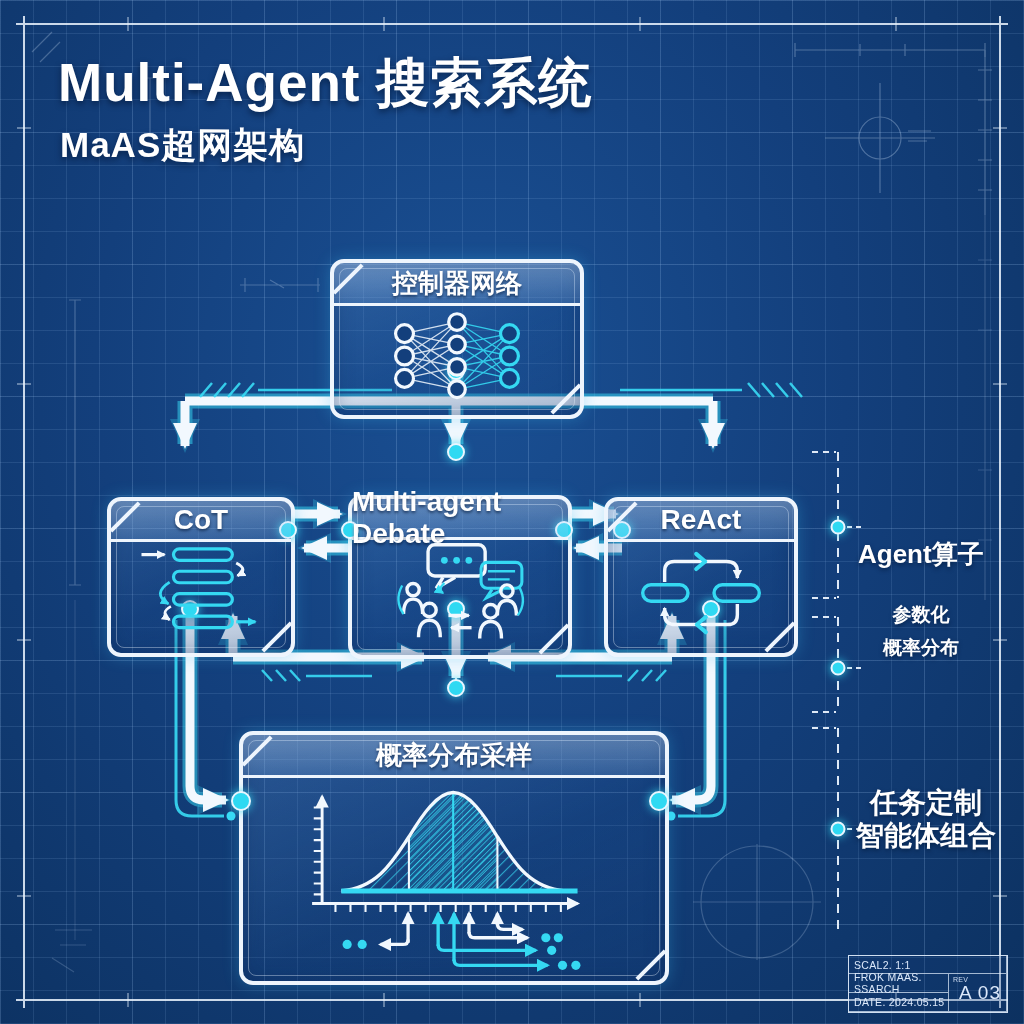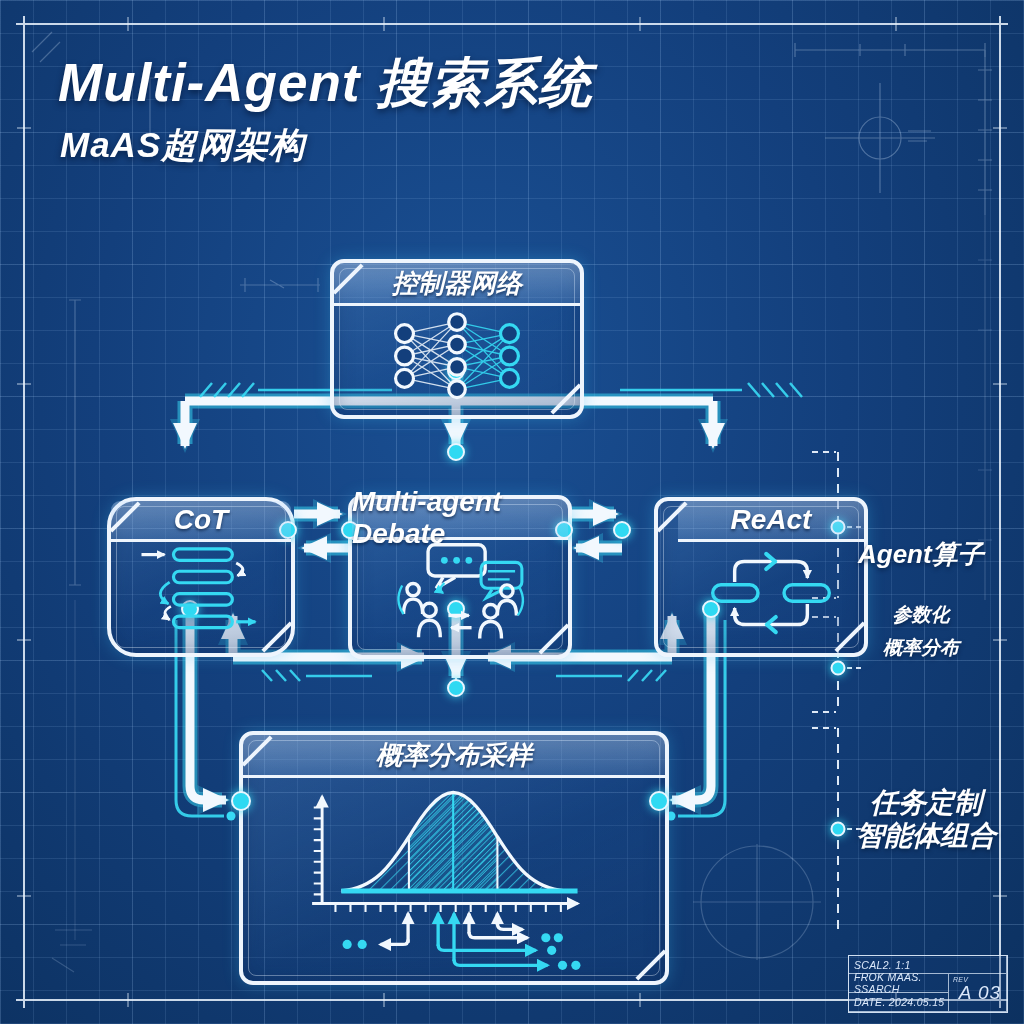--- a/index.html
+++ b/index.html
@@ -1,20 +1,19 @@
 <!DOCTYPE html>
 <html><head>
 <meta charset="utf-8">
 <style>
   html,body{margin:0;padding:0;background:#0a2c55;}
   #canvas{
     position:relative;width:1024px;height:1024px;overflow:hidden;
     font-family:"Liberation Sans","DejaVu Sans",sans-serif;color:#ffffff;
     background:radial-gradient(ellipse at 46% 36%, #1a5094 0%, #133f7c 48%, #0c3160 100%);
-    font-style:italic;
   }
   .layer{position:absolute;left:0;top:0;width:1024px;height:1024px;pointer-events:none;}
   #grid{
     background:
       repeating-linear-gradient(to right, rgba(170,205,245,0.10) 0 1px, transparent 1px 132px),
       repeating-linear-gradient(to bottom, rgba(170,205,245,0.10) 0 1px, transparent 1px 132px),
       repeating-linear-gradient(to right, rgba(160,200,245,0.13) 0 1px, transparent 1px 33px),
       repeating-linear-gradient(to bottom, rgba(160,200,245,0.13) 0 1px, transparent 1px 33px);
   }
   .ttl{position:absolute;font-weight:800;text-shadow:0 3px 6px rgba(0,20,50,0.65);letter-spacing:1px;}
@@ -186,21 +185,21 @@
         </g>
         <g fill="#133f7c" stroke="#35d9f2" stroke-width="5">
           <circle cx="192" cy="40" r="14"></circle>
             <circle cx="192" cy="75" r="14"></circle>
             <circle cx="192" cy="110" r="14"></circle>
         </g>
       </svg>
     </div>
   </div>
 
-  <div class="node" style="left:107px;top:453px;width:180px;height:152px;border-radius:29px;">
+  <div class="node" style="left:107px;top:453px;width:180px;height:152px;">
     <div class="cham cham-tl"></div>
     <div class="cham cham-br"></div>
     <div class="node-title" style="height:38px;font-size:28px;">CoT</div>
     <div class="node-body" style="height:102px;">
       <svg width="168" height="96" viewBox="0 0 190 150">
         <defs>
           <marker id="aw" markerUnits="userSpaceOnUse" markerWidth="16" markerHeight="14" refX="12" refY="7" orient="auto">
               <path d="M0,0 L14,7 L0,14 Z" fill="#f2f8fe"></path>
             </marker>
           <marker id="ac" markerUnits="userSpaceOnUse" markerWidth="16" markerHeight="14" refX="12" refY="7" orient="auto">
@@ -253,21 +252,21 @@
         <path d="M122,126 L92,126" stroke="#f2f8fe" stroke-width="5" fill="none" marker-end="url(#aw)"></path>
         <g fill="none" stroke="#35d9f2" stroke-width="3.5">
           <path d="M20,64 Q8,86 22,106"></path>
           <path d="M192,66 Q204,88 190,108"></path>
         </g>
         <path d="M82,60 Q72,70 80,75" stroke="#35d9f2" stroke-width="3.5" fill="none" marker-end="url(#ac)"></path>
       </svg>
     </div>
   </div>
 
-  <div class="node" style="left:654px;top:453px;width:186px;height:152px;padding-left:20px;">
+  <div class="node" style="left:604px;top:453px;width:186px;height:152px;">
     <div class="cham cham-tl"></div>
     <div class="cham cham-br"></div>
     <div class="node-title" style="height:38px;font-size:28px;">ReAct</div>
     <div class="node-body" style="height:102px;">
       <svg width="170" height="96" viewBox="0 0 190 140">
         <g fill="none" stroke="#35d9f2" stroke-width="5">
           <rect x="10" y="58" width="66" height="24" rx="12"></rect>
           <rect x="114" y="58" width="66" height="24" rx="12"></rect>
         </g>
         <path d="M42,54 L42,38 Q42,24 56,24 L132,24 Q148,24 148,38 L148,48" stroke="#f2f8fe" stroke-width="5" fill="none" marker-end="url(#aw)"></path>

